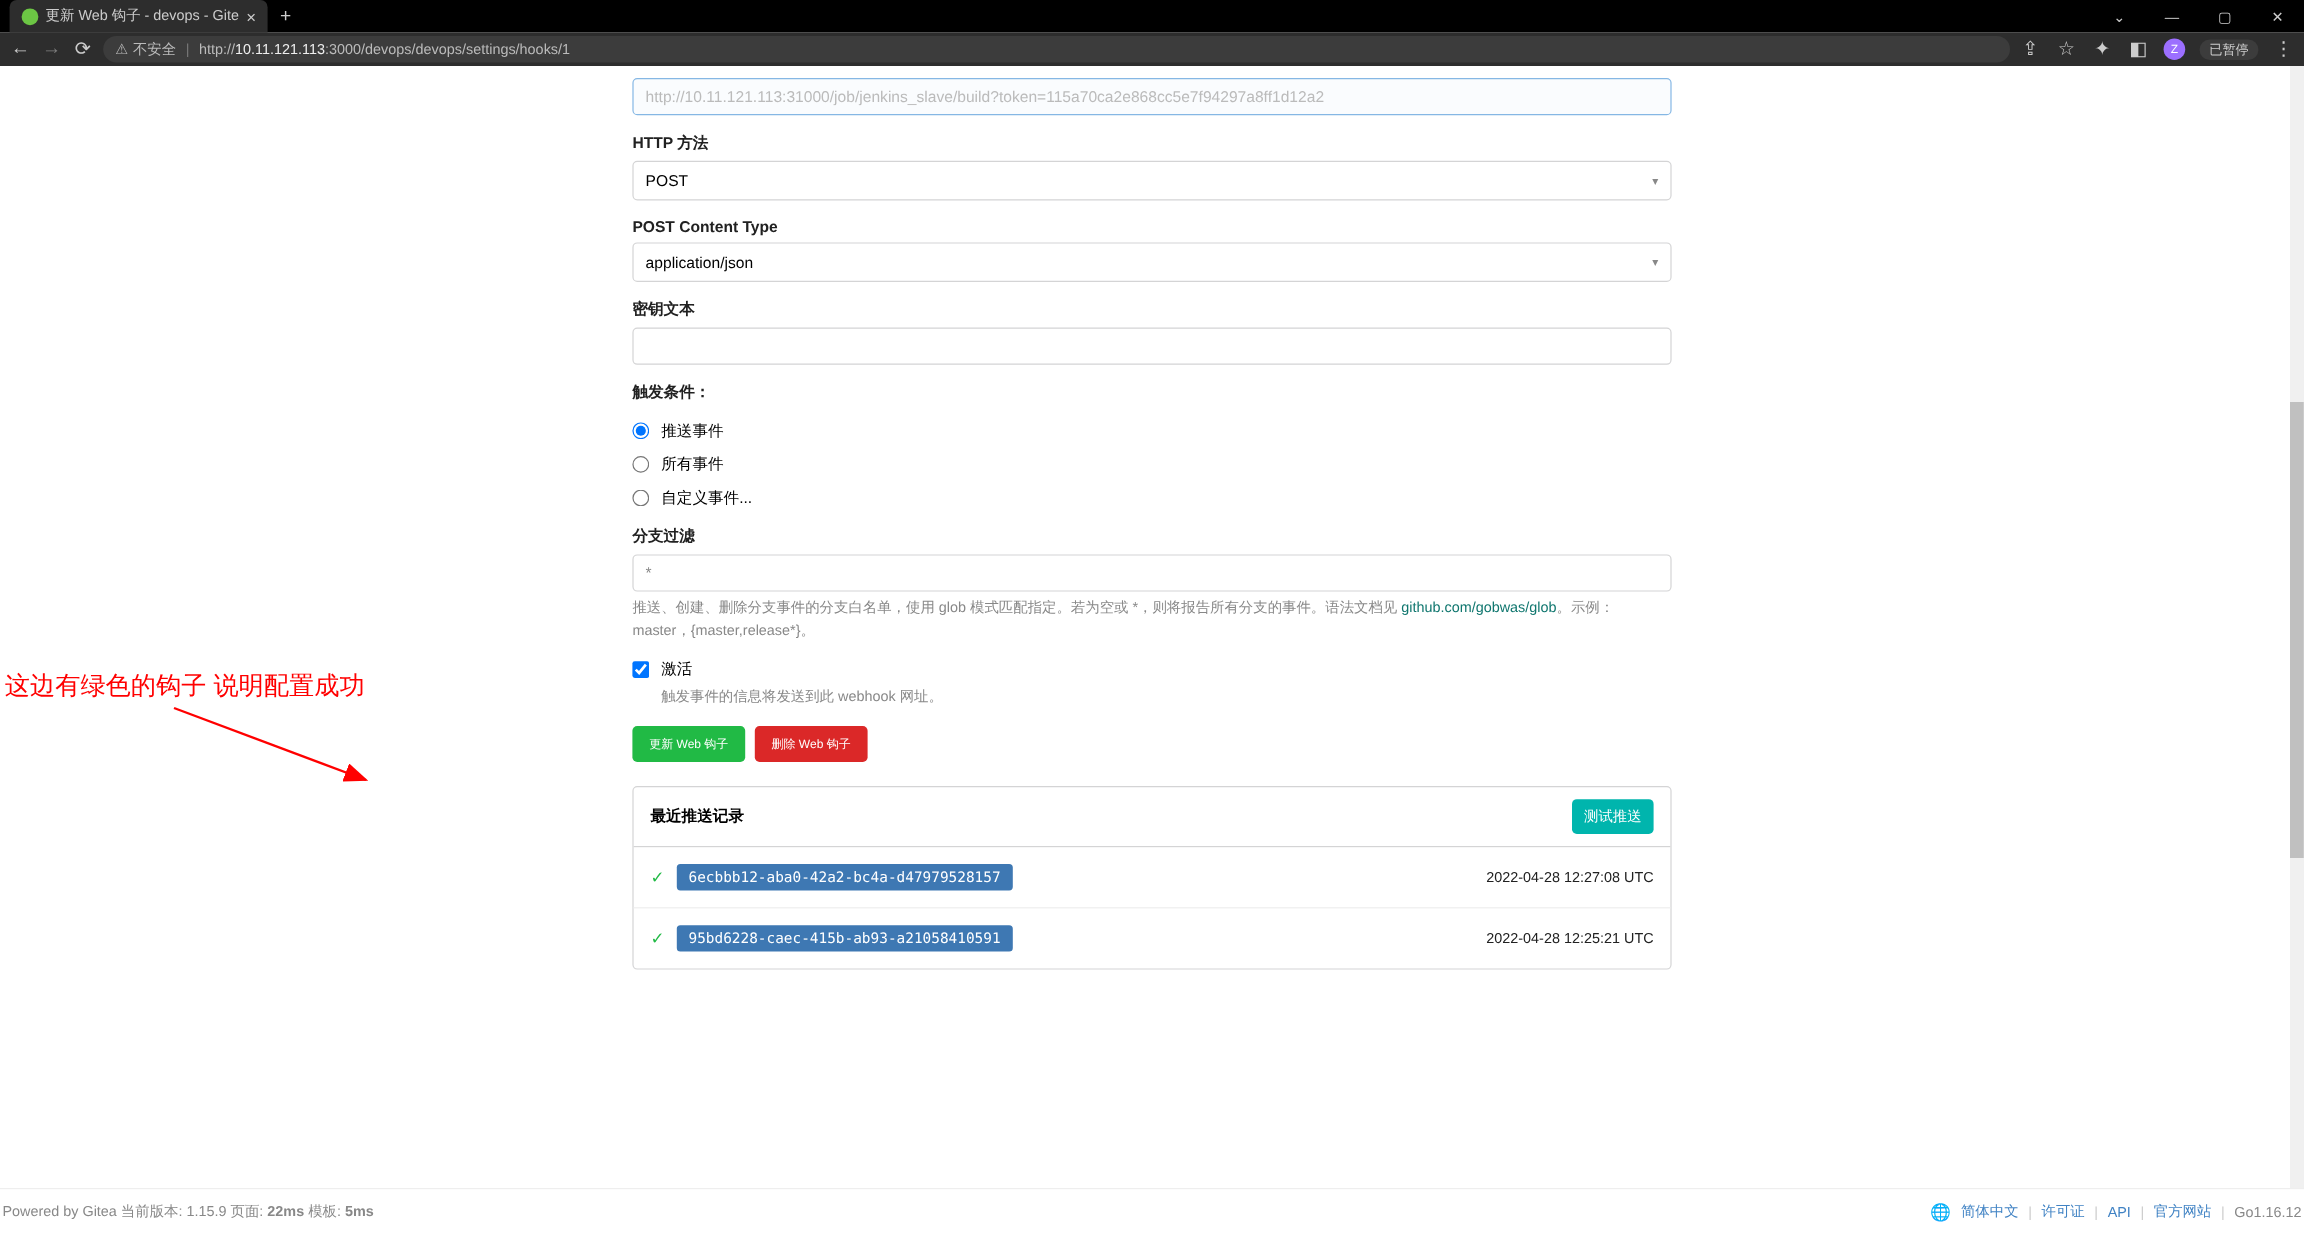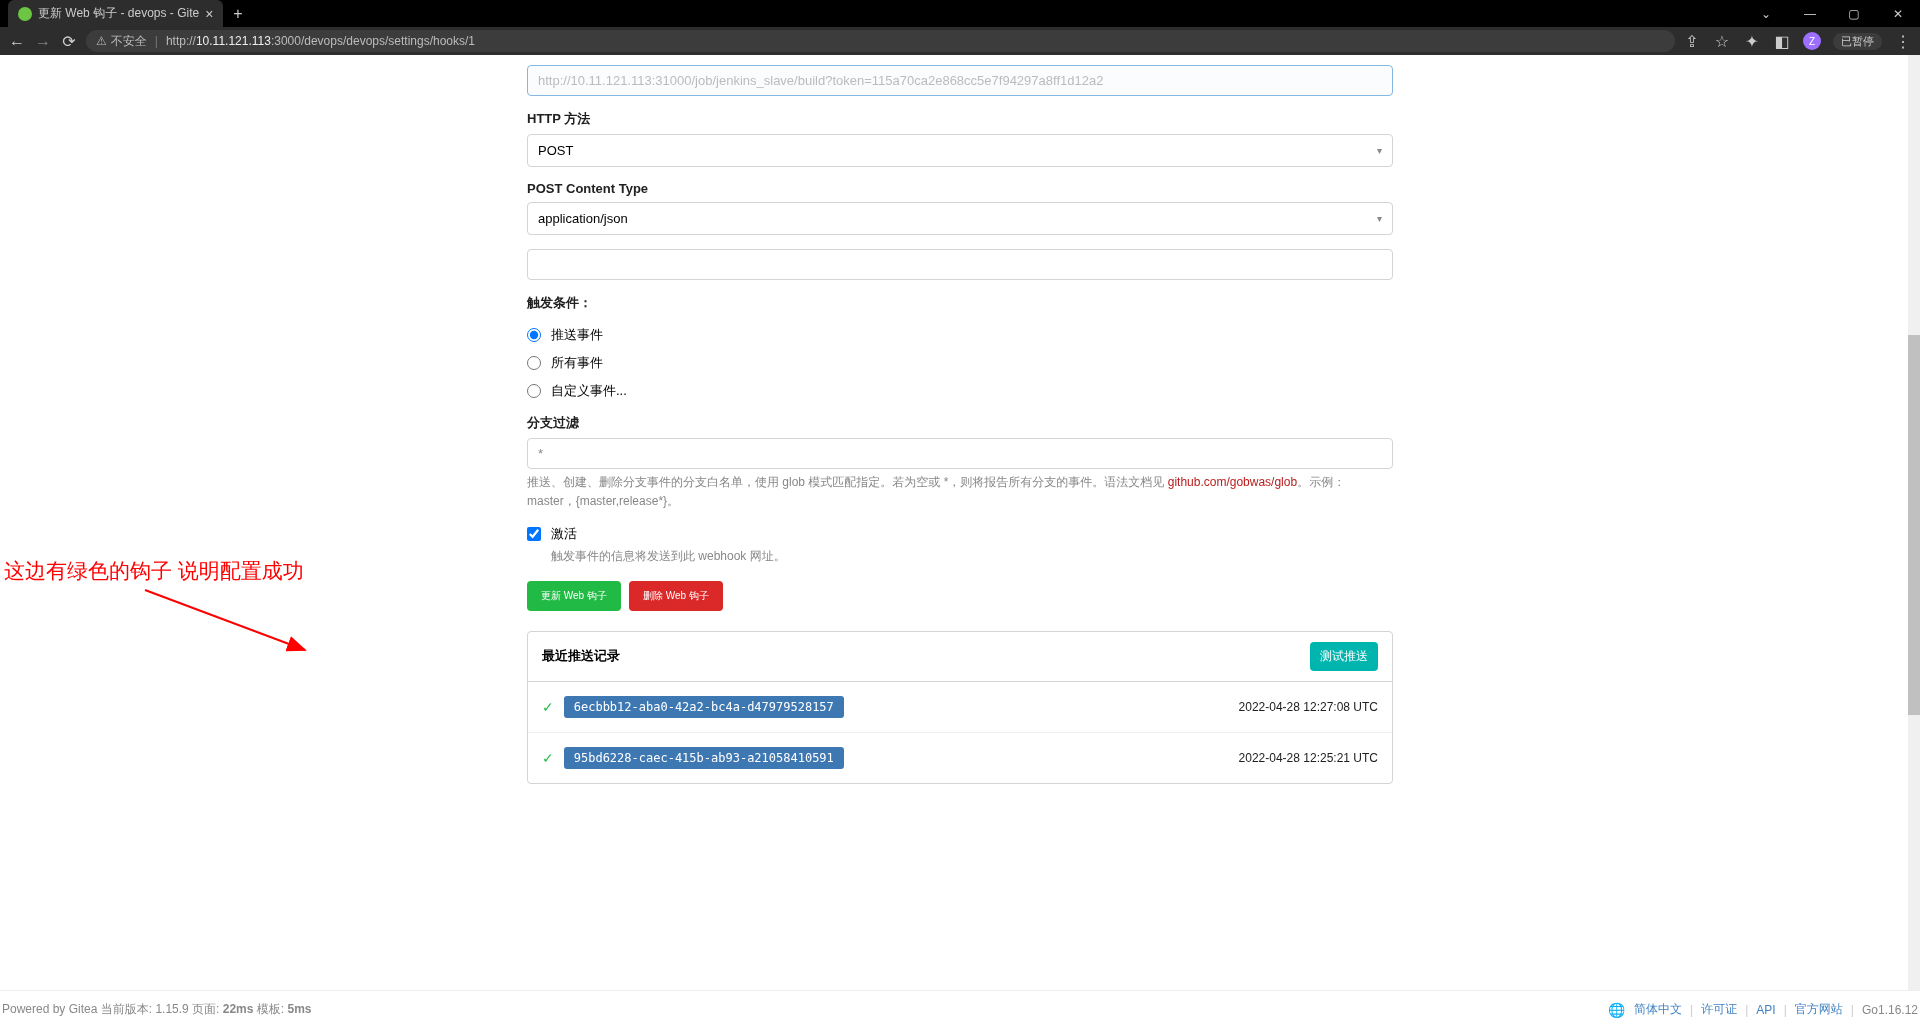--- a/index.html
+++ b/index.html
@@ -35,21 +35,21 @@
     .form-input { width: 100%; border: 1px solid #d4d4d5; border-radius: 4px; padding: 7px 10px; font-size: 13px; color: #888; background: #fff; }
     .form-input.focused { border-color: #85b7e4; color: #bbb; background: #fafcfe; }
     .form-select { width: 100%; border: 1px solid #d4d4d5; border-radius: 4px; padding: 8px 10px; font-size: 13px; background: #fff; display: flex; justify-content: space-between; align-items: center; cursor: pointer; }
     .dropdown-caret { font-size: 10px; color: #888; }
     .radio-group { display: flex; flex-direction: column; gap: 10px; }
     .radio-item { display: flex; align-items: center; gap: 10px; font-size: 13px; }
     .radio-item input[type=radio] { width: 14px; height: 14px; }
     .checkbox-item { display: flex; align-items: flex-start; gap: 10px; font-size: 13px; }
     .checkbox-item input[type=checkbox] { width: 14px; height: 14px; margin-top: 2px; }
     .help-text { color: #888; font-size: 12px; margin-top: 4px; line-height: 1.6; }
-    .help-text a { color: #b91c1c; text-decoration: none; }
+    .help-text a { color: #0f766e; text-decoration: none; }
     
     .btn-row { display: flex; gap: 8px; margin-top: 10px; margin-bottom: 20px; }
     .btn { padding: 8px 14px; border-radius: 4px; font-size: 10px; border: none; cursor: pointer; color: #fff; }
     .btn-green { background: #21ba45; }
     .btn-red { background: #db2828; }
     .btn-teal { background: #00b5ad; font-size: 12px; padding: 6px 10px; }
     
     .segment { border: 1px solid #d4d4d5; border-radius: 4px; margin-top: 10px; }
     .segment-header { padding: 10px 14px; display: flex; justify-content: space-between; align-items: center; border-bottom: 1px solid #d4d4d5; font-size: 13px; font-weight: 600; }
     .delivery-row { padding: 14px; display: flex; align-items: center; gap: 10px; border-bottom: 1px solid #eee; }
@@ -127,20 +127,21 @@
 
     <div class="form-group">
       <label class="form-label">POST Content Type</label>
       <div class="form-select">
         <span>application/json</span>
         <span class="dropdown-caret">▾</span>
       </div>
     </div>
 
     <div class="form-group">
+      <label class="form-label">密钥文本</label>
       <input class="form-input" style="">
     </div>
 
     <div class="form-group">
       <label class="form-label form-label-bold">触发条件：</label>
     </div>
 
     <div class="form-group radio-group">
       <label class="radio-item">
         <input type="radio" name="trigger" checked="" style="">

